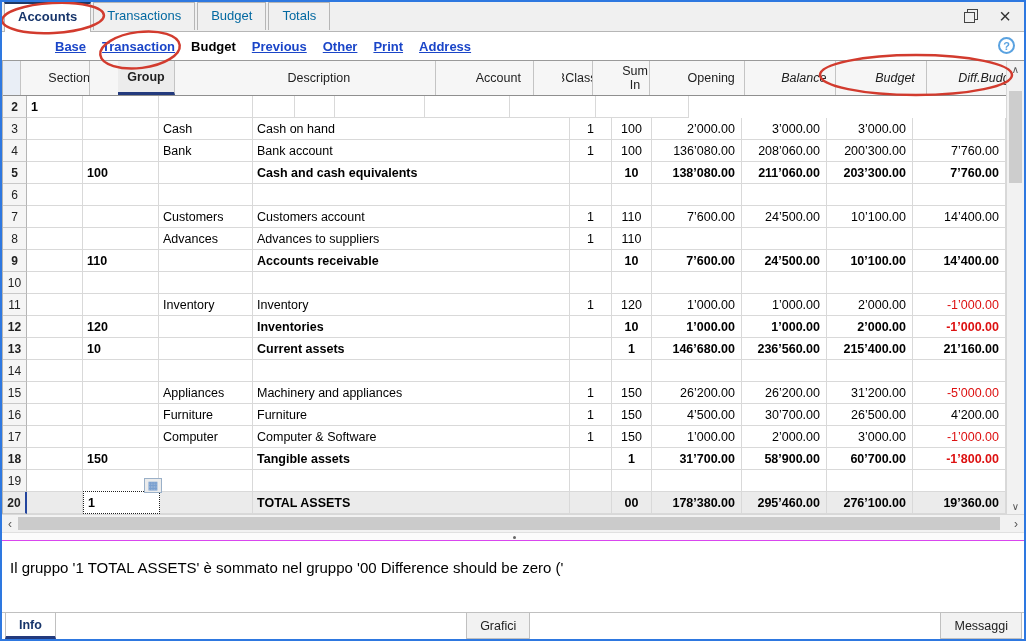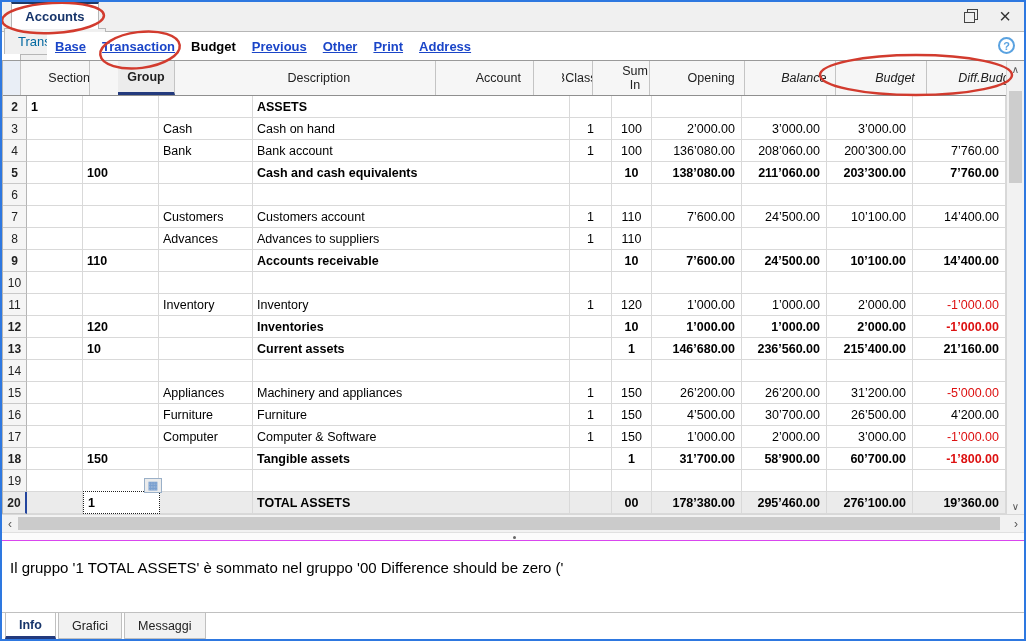--- a/index.html
+++ b/index.html
@@ -52,34 +52,34 @@
   .vthumb { position:absolute; left:2px; right:2px; top:30px; height:92px; background:#cdcdcd; }
   .hscroll { position:relative; height:18px; background:#f2f2f2; border-top:1px solid #d8d8d8; }
   .hscroll .arrow { position:absolute; top:0; width:16px; height:17px; display:flex; align-items:center; justify-content:center; font-size:12px; color:#555; }
   .hscroll .arrow.left { left:0; } .hscroll .arrow.right { right:0; }
   .hthumb { position:absolute; left:16px; right:24px; top:2px; bottom:2px; background:#cbcbcb; }
 
   
   .splitter { position:relative; height:8px; background:#fbfbfb; border-top:1px solid #e0e0e0; }
   .splitter .dot { position:absolute; left:50%; top:3px; width:3px; height:3px; background:#666; border-radius:50%; }
   .info-panel { height:72px; background:#fff; border-top:1px solid #d946ef; padding:18px 8px; font-size:15px; color:#000; }
-  .bottom-tabbar { height:27px; background:#fff; border-top:1px solid #c0c0c0; display:flex; align-items:stretch; padding-left:3px; }
+  .bottom-tabbar { height:27px; background:#fff; border-top:1px solid #c0c0c0; display:flex; align-items:stretch; padding-left:3px;justify-content:space-between; }
   .btab { padding:0 13px; display:flex; align-items:center; font-size:12.5px; color:#222; background:#f2f2f2; border:1px solid #c0c0c0; border-top:none; margin-right:2px; }
   .btab.active { background:#fff; color:#17356b; font-weight:bold; border-bottom:3px solid #233a7d; }
 
   
   .annotations { position:absolute; left:-2px; top:-2px; width:1026px; height:641px; pointer-events:none; z-index:50; }
 </style>
 </head>
 <body>
 
 <div class="window">
 
   <div class="tabbar">
-    <div style="display:flex;align-items:center;height:100%;flex-direction:column;">
+    <div style="display:flex;align-items:flex-start;height:100%;">
         <div class="tab active">Accounts</div>
         <div class="tab">Transactions</div>
         <div class="tab">Budget</div>
         <div class="tab">Totals</div>
       </div>
     <div class="win-controls">
       <div class="win-btn">
         <span class="restore-icon"></span>
       </div>
       <div class="win-btn">
@@ -117,21 +117,20 @@
         <div class="cell c8 italic">Balance</div>
         <div class="cell c9 italic">Budget</div>
         <div class="cell c10 italic">Diff.Budget</div>
       </div>
     <div>
         <div class="trow bold">
           <div class="cell rownum c0">2</div>
           <div class="cell c1">1</div>
           <div class="cell c2"></div>
           <div class="cell c3"></div>
-          <div class="cell c4">ASSETS</div>
           <div class="cell c5 ctr"></div>
           <div class="cell c6 ctr"></div>
           <div class="cell c7 num"></div>
           <div class="cell c8 num"></div>
           <div class="cell c9 num"></div>
           <div class="cell c10 num"></div>
         </div>
         <div class="trow">
           <div class="cell rownum c0">3</div>
           <div class="cell c1"></div>

